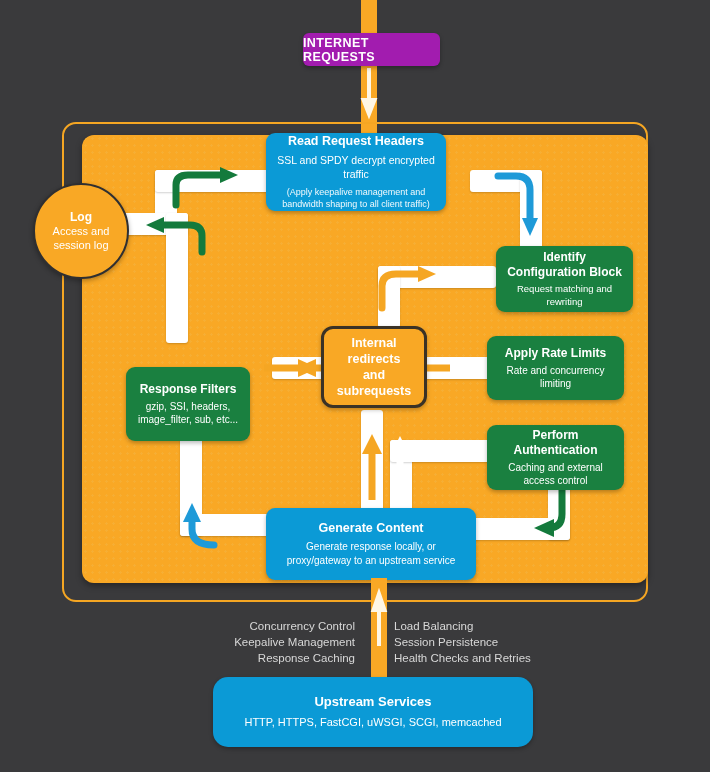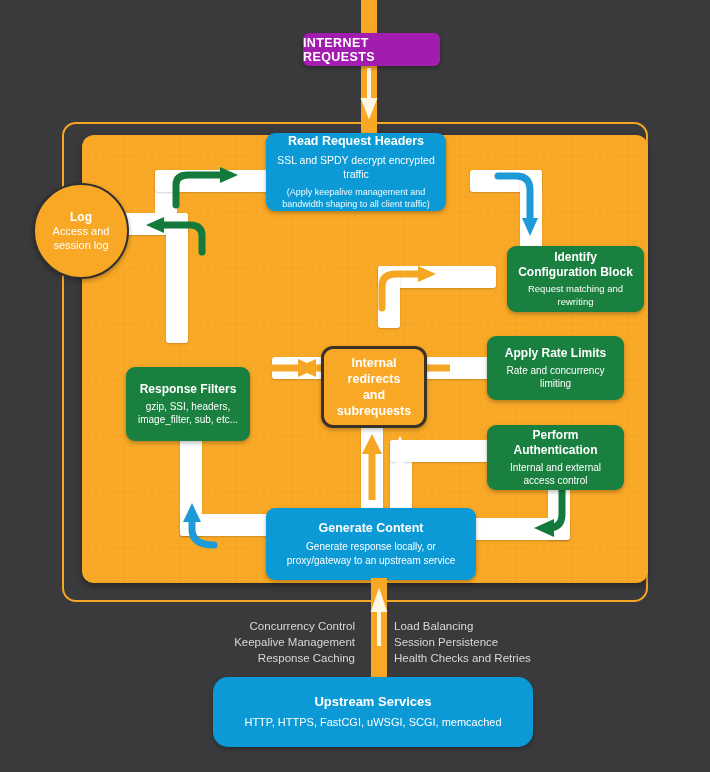--- a/index.html
+++ b/index.html
@@ -74,21 +74,20 @@
     box-shadow:0 2px 5px rgba(0,0,0,.3);
   }
   .logcircle .t{font-weight:bold;font-size:12px;line-height:14px;}
   .logcircle .s{font-size:11px;line-height:14px;}
 
   .centerbox{
     background:#f9a825;border:3px solid #3a3226;border-radius:12px;
     color:#fff;font-weight:bold;font-size:12.5px;line-height:16px;
     display:flex;align-items:center;justify-content:center;text-align:center;
     box-shadow:0 2px 4px rgba(0,0,0,.25);
-    margin-top:20px;
   }
   svg{display:block;overflow:visible;}
 </style>
 </head>
 <body>
 
 <div id="stage">
 
   <div class="conn abs" style="left:361px;top:0px;width:16px;height:135px;"></div>
   <svg class="abs" style="left:361px;top:62px;width:16px;height:60px;" viewBox="0 0 16 60">
@@ -177,35 +176,35 @@
     <div class="s" style="font-size:9px;margin-top:5px;opacity:.95;">(Apply keepalive management and</div>
     <div class="s" style="font-size:9px;opacity:.95;">bandwidth shaping to all client traffic)</div>
   </div>
 
   <div class="logcircle abs" style="left:33px;top:183px;width:96px;height:96px;">
     <div class="t">Log</div>
     <div class="s">Access and</div>
     <div class="s">session log</div>
   </div>
 
-  <div class="node green abs" style="left:507px;top:246px;width:137px;height:66px;">
+  <div class="node green abs" style="left:496px;top:246px;width:137px;height:66px;">
     <div class="t" style="font-size:12px;">Identify</div>
     <div class="t" style="font-size:12px;">Configuration Block</div>
     <div class="s" style="font-size:9.5px;margin-top:3px;">Request matching and rewriting</div>
   </div>
 
   <div class="node green abs" style="left:487px;top:336px;width:137px;height:64px;">
     <div class="t" style="font-size:12px;">Apply Rate Limits</div>
     <div class="s" style="font-size:10px;margin-top:3px;">Rate and concurrency</div>
     <div class="s" style="font-size:10px;">limiting</div>
   </div>
 
   <div class="node green abs" style="left:487px;top:425px;width:137px;height:65px;">
     <div class="t" style="font-size:12px;">Perform Authentication</div>
-    <div class="s" style="font-size:10px;margin-top:3px;">Internal and external</div>
+    <div class="s" style="font-size:10px;margin-top:3px;">Caching and external</div>
     <div class="s" style="font-size:10px;">access control</div>
   </div>
 
   <div class="node green abs" style="left:126px;top:336px;width:124px;height:74px;margin-top:31px;">
     <div class="t" style="font-size:12px;">Response Filters</div>
     <div class="s" style="font-size:10px;margin-top:3px;">gzip, SSI, headers,</div>
     <div class="s" style="font-size:10px;">image_filter, sub, etc...</div>
   </div>
 
   <div class="centerbox abs" style="left:321px;top:326px;width:106px;height:82px;">

